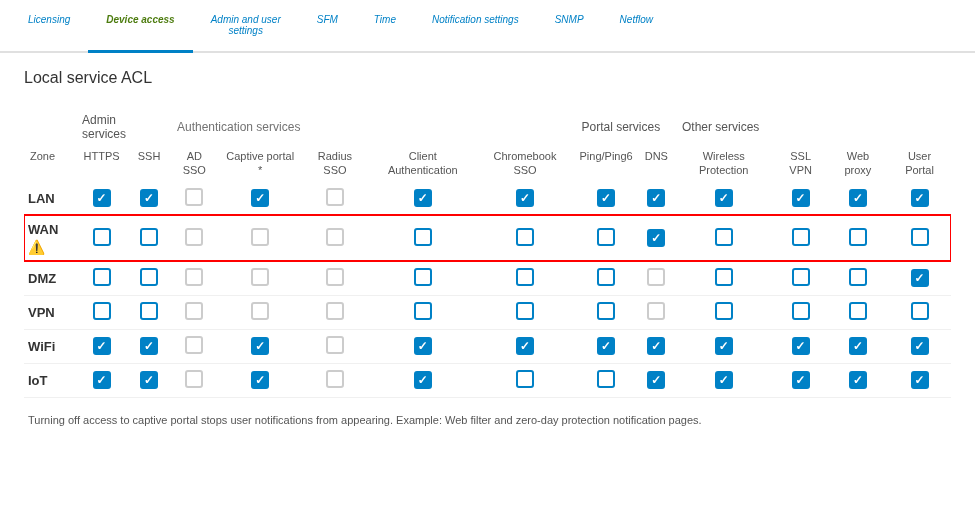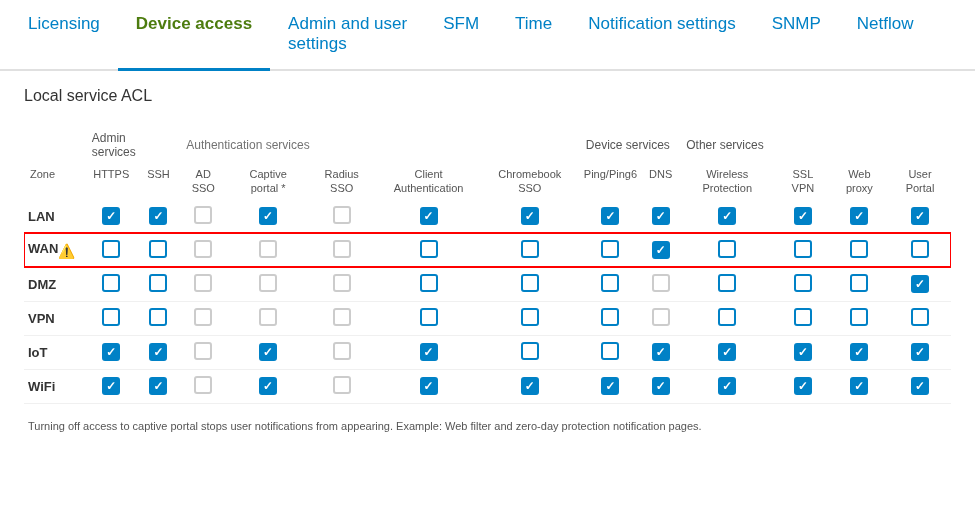--- a/index.html
+++ b/index.html
@@ -3,27 +3,28 @@
   <meta charset="utf-8">
   <style>
     * { box-sizing: border-box; margin: 0; padding: 0; }
     body { font-family: Arial, sans-serif; font-size: 13px; background: #fff; color: #333; width: 975px; }
 
     
     .tabs { display: flex; border-bottom: 2px solid #e0e0e0; padding: 0 10px; }
     .tab {
       padding: 14px 18px;
       cursor: pointer;
-      font-size: 17px;
+      font-size: 10px;
       color: #0081c6;
-      text-align: left;
+      text-align: center;
       white-space: nowrap;
       border-bottom: 3px solid transparent;
       margin-bottom: -2px;
       text-decoration: none;
+      font-style: italic;
     }
     .tab.active {
       color: #4d7c0f;
       font-weight: bold;
       border-bottom: 3px solid #0081c6;
     }
 
     
     .content { padding: 16px 24px; }
     .section-title { font-size: 16px; font-weight: normal; color: #333; margin-bottom: 16px; }
@@ -43,21 +44,21 @@
       border-radius: 3px;
       display: inline-flex; align-items: center; justify-content: center;
       cursor: pointer;
       background: #fff;
     }
     .cb.checked { background: #0081c6; }
     .cb.checked::after { content: '✓'; color: #fff; font-size: 12px; font-weight: bold; }
     .cb.unchecked-light { border-color: #ccc; }
 
     
-    .wan-label { display: flex; flex-direction: row; align-items: flex-start; }
+    .wan-label { display: flex; flex-direction: column; align-items: flex-start; }
     .warn-icon { font-size: 14px; margin-top: 2px; }
 
     
     .footer-note { font-size: 11px; color: #555; margin-top: 16px; padding: 0 4px; }
 
     
     tbody tr { border-bottom: 1px solid #f0f0f0; }
 
     
     .group-header-row th { padding-top: 10px; padding-bottom: 4px; }
@@ -86,21 +87,21 @@
     <table>
       <thead>
 
         <tr class="group-header-row">
           <th style="width:50px;"></th>
 
           <th colspan="2" style="text-align:left; color:#555; font-weight:normal; font-size:12px;">Admin services</th>
 
           <th colspan="5" style="text-align:left; color:#737373; font-weight:normal; font-size:12px;">Authentication services</th>
 
-          <th colspan="2" style="text-align:left; color:#555; font-weight:normal; font-size:12px;">Device services</th>
+          <th colspan="2" style="text-align:left; color:#555; font-weight:normal; font-size:12px;">Portal services</th>
 
           <th colspan="4" style="text-align:left; color:#555; font-weight:normal; font-size:12px;">Other services</th>
         </tr>
 
         <tr class="col-header">
           <th class="zone-col-header">Zone</th>
           <th>HTTPS</th>
           <th>SSH</th>
           <th>AD SSO</th>
           <th>Captive portal *</th>
@@ -179,45 +180,45 @@
             <td><span class="cb"></span></td>
             <td><span class="cb"></span></td>
             <td><span class="cb"></span></td>
             <td><span class="cb unchecked-light"></span></td>
             <td><span class="cb"></span></td>
             <td><span class="cb"></span></td>
             <td><span class="cb"></span></td>
             <td><span class="cb"></span></td>
           </tr>
           <tr>
+            <td class="zone-label">WiFi</td>
+            <td><span class="cb checked"></span></td>
+            <td><span class="cb checked"></span></td>
+            <td><span class="cb unchecked-light"></span></td>
+            <td><span class="cb checked"></span></td>
+            <td><span class="cb unchecked-light"></span></td>
+            <td><span class="cb checked"></span></td>
+            <td><span class="cb checked"></span></td>
+            <td><span class="cb checked"></span></td>
+            <td><span class="cb checked"></span></td>
+            <td><span class="cb checked"></span></td>
+            <td><span class="cb checked"></span></td>
+            <td><span class="cb checked"></span></td>
+            <td><span class="cb checked"></span></td>
+          </tr>
+          <tr>
             <td class="zone-label">IoT</td>
             <td><span class="cb checked"></span></td>
             <td><span class="cb checked"></span></td>
             <td><span class="cb unchecked-light"></span></td>
             <td><span class="cb checked"></span></td>
             <td><span class="cb unchecked-light"></span></td>
             <td><span class="cb checked"></span></td>
             <td><span class="cb"></span></td>
             <td><span class="cb"></span></td>
-            <td><span class="cb checked"></span></td>
-            <td><span class="cb checked"></span></td>
-            <td><span class="cb checked"></span></td>
-            <td><span class="cb checked"></span></td>
-            <td><span class="cb checked"></span></td>
-          </tr>
-          <tr>
-            <td class="zone-label">WiFi</td>
-            <td><span class="cb checked"></span></td>
-            <td><span class="cb checked"></span></td>
-            <td><span class="cb unchecked-light"></span></td>
-            <td><span class="cb checked"></span></td>
-            <td><span class="cb unchecked-light"></span></td>
-            <td><span class="cb checked"></span></td>
-            <td><span class="cb checked"></span></td>
-            <td><span class="cb checked"></span></td>
             <td><span class="cb checked"></span></td>
             <td><span class="cb checked"></span></td>
             <td><span class="cb checked"></span></td>
             <td><span class="cb checked"></span></td>
             <td><span class="cb checked"></span></td>
           </tr>
         </tbody>
     </table>
   </div>
 

